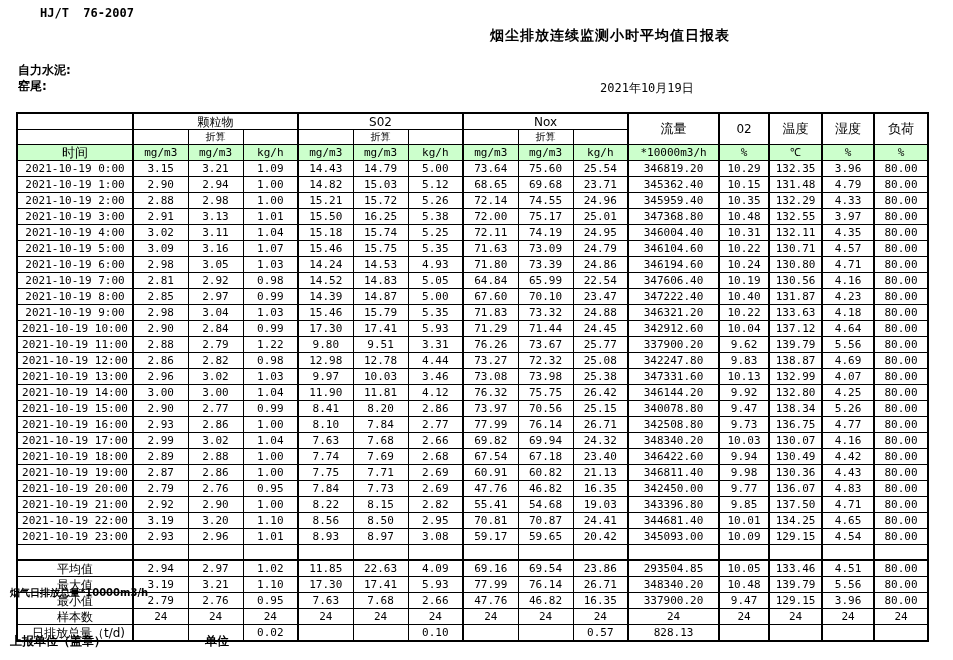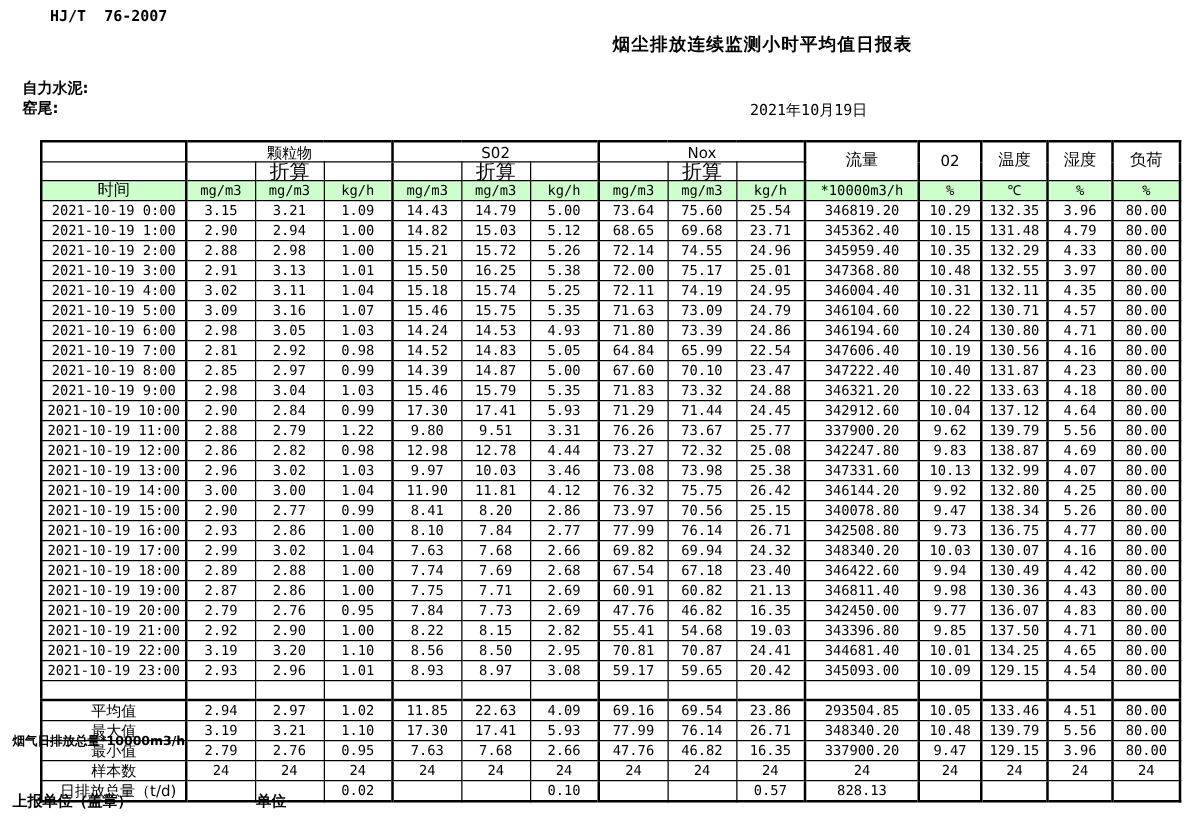--- a/index.html
+++ b/index.html
@@ -8,31 +8,31 @@
     font-family:"DejaVu Sans","Liberation Sans",sans-serif;color:#000;
   }
   .abs{position:absolute;}
   .bold{font-weight:bold;}
   .mono{font-family:"DejaVu Sans Mono","Liberation Mono",monospace;padding-left:22px;}
   #std{left:18px;top:6px;font-size:12px;white-space:pre;}
   #title{left:0;top:27px;width:730px;text-align:right;font-size:14px;letter-spacing:1px;}
   #company{left:18px;top:62px;font-size:12px;}
   #location{left:18px;top:78px;font-size:12px;}
   #date{left:578px;top:80px;font-size:12px;}
-  #report{left:32px;top:112px;}
+  #report{left:16px;top:112px;}
 
   table{border-collapse:collapse;table-layout:fixed;width:911px;border:2px solid #000;}
   td{
     border:1px solid #000;padding:0;text-align:center;vertical-align:middle;
     font-family:"DejaVu Sans Mono","Liberation Mono",monospace;font-size:11px;
     white-space:nowrap;overflow:hidden;height:15px;line-height:14px;
   }
   tr.h1 td{font-family:"DejaVu Sans","Liberation Sans",sans-serif;font-size:12px;}
   tr.h1 td.big{font-size:13px;}
-  tr.h2 td{height:13px;font-family:"DejaVu Sans","Liberation Sans",sans-serif;font-size:16px;}
+  tr.h2 td{height:13px;font-family:"DejaVu Sans","Liberation Sans",sans-serif;font-size:10px;}
   tr.h3 td{background:var(--green,#ccffcc);}
   tr.h3 td.tc{font-family:"DejaVu Sans","Liberation Sans",sans-serif;font-size:13px;}
   td.gb{border-left-width:2px;}
   tr.blank-row td{height:14px;}
   tr.first-summary td{border-top-width:2px;}
   tr.summary-row td.tc{font-family:"DejaVu Sans","Liberation Sans",sans-serif;font-size:12px;}
   tr.label-left td.tc{text-align:left;padding-left:14px;}
   #footnote{left:10px;top:586px;font-size:10px;}
   #report-unit{left:10px;top:633px;font-size:12px;}
   #unit-label{left:205px;top:633px;font-size:12px;}

